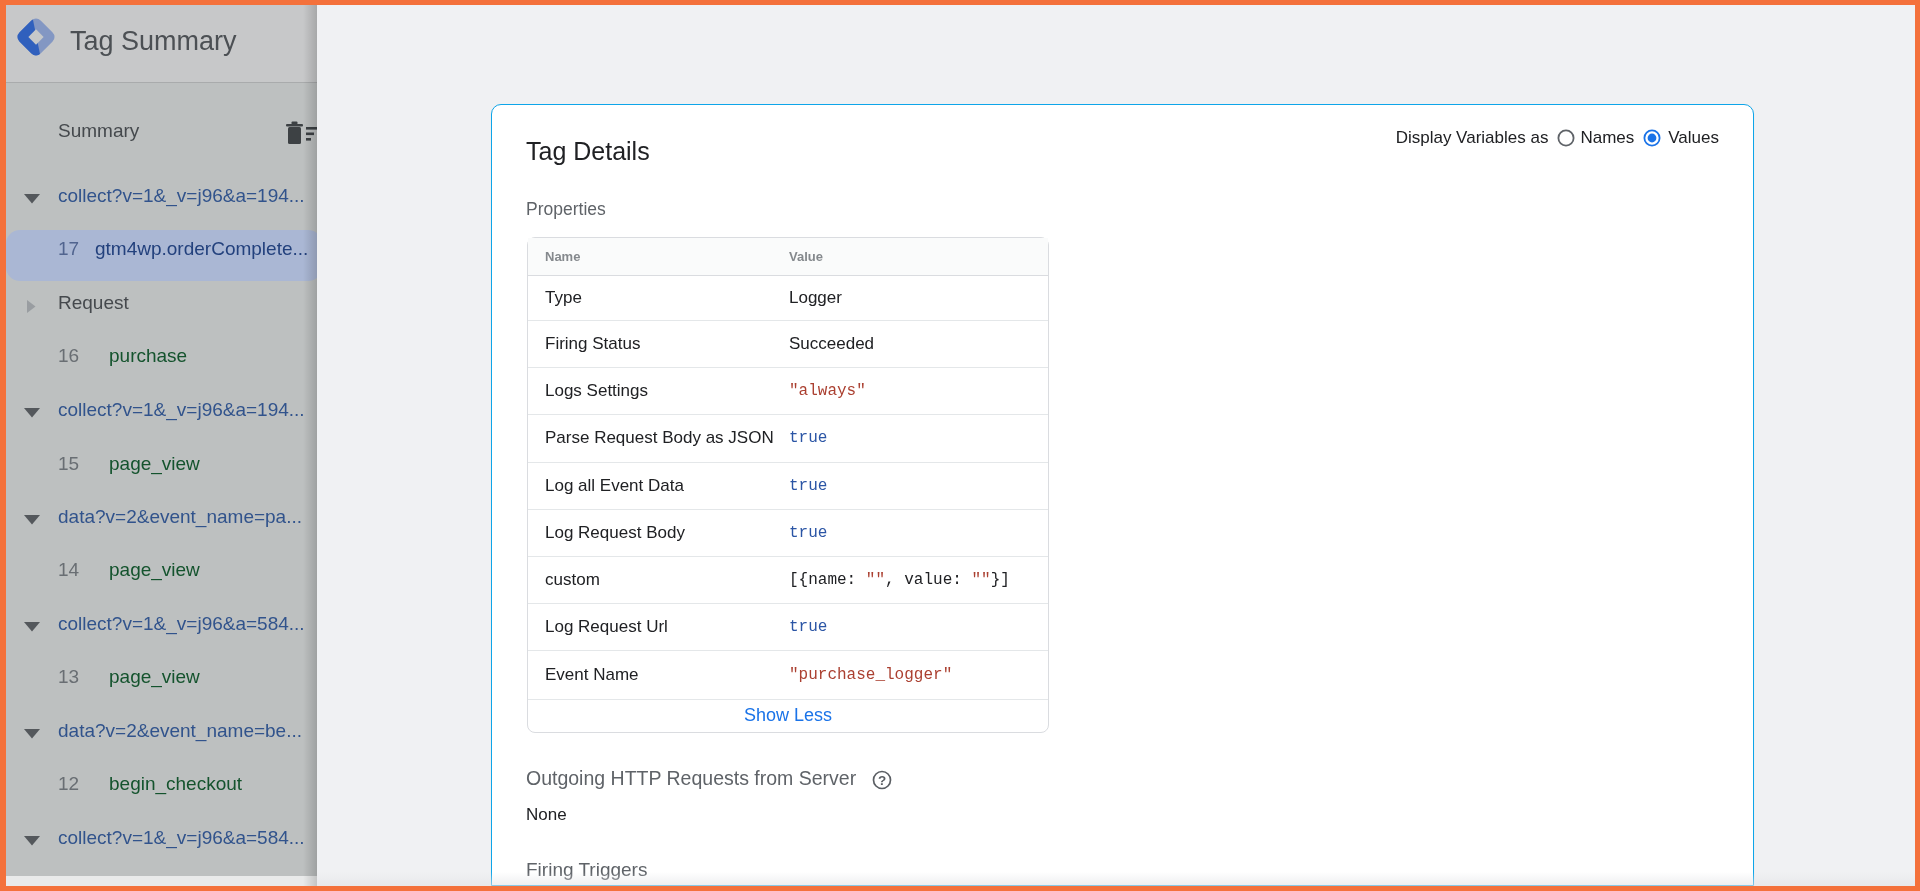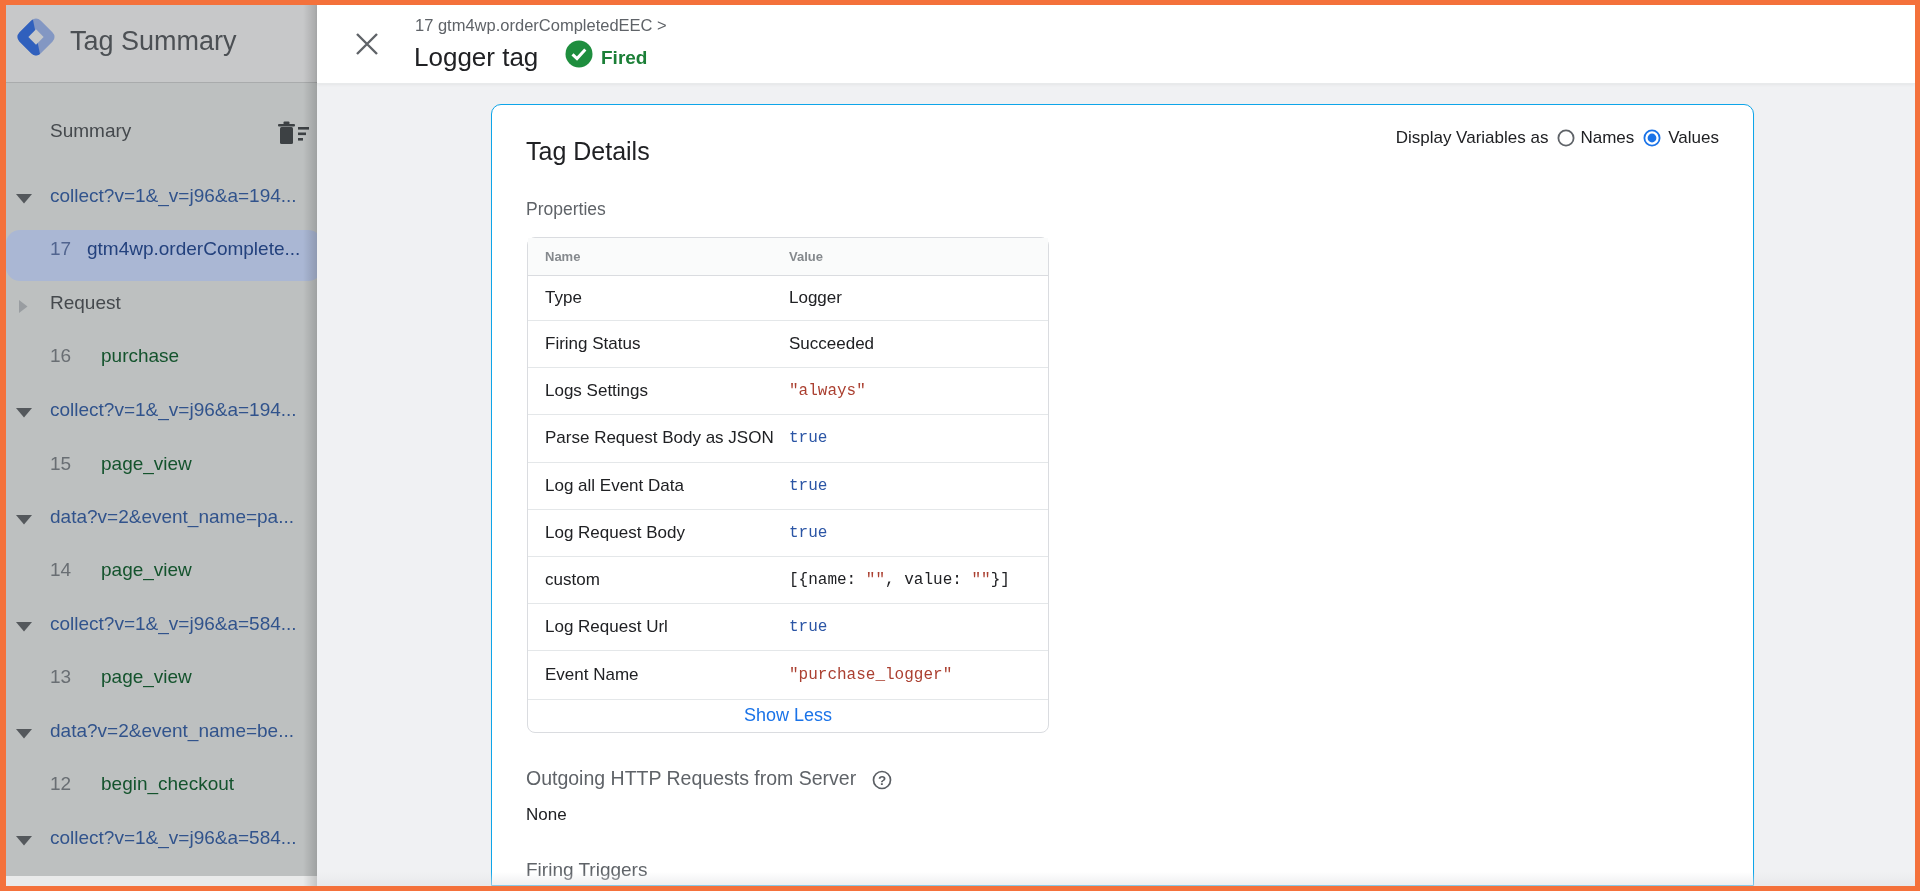--- a/index.html
+++ b/index.html
@@ -6,21 +6,21 @@
   html,body { width:1920px; height:891px; overflow:hidden; }
   body { font-family:"Liberation Sans", sans-serif; position:relative; background:#f0f1f3; }
   .abs { position:absolute; }
 
   
   #sidebar { left:6px; top:5px; width:311px; height:881px; background:#bdc0c0; overflow:hidden; }
   #sb-head { position:absolute; left:0; top:0; width:100%; height:78px; background:#c7c8c9; border-bottom:1px solid #a9abac; }
   #sb-shadow { position:absolute; right:0; top:0; bottom:0; width:14px;
       background:linear-gradient(to right, rgba(0,0,0,0), rgba(0,0,0,0.16)); }
   #sb-bottom { position:absolute; left:0; bottom:0; width:100%; height:10px; background:#e9eaea; }
-  .sb-row { position:absolute; left:0; width:100%; height:26px; line-height:26px; font-size:19px; white-space:nowrap; }
+  .sb-row { position:absolute; left:8px; width:100%; height:26px; line-height:26px; font-size:19px; white-space:nowrap; }
   .sb-num { position:absolute; left:44px; color:#696e73; }
   .sb-name { position:absolute; left:74px; color:#14532d;margin-left:21px; }
   .sb-url { position:absolute; left:44px; color:#31538c; }
   .sb-plain { position:absolute; left:44px; color:#45494d; }
   .tri { position:absolute; left:10px; top:11px; }
   .tri-r { position:absolute; left:13px; top:10px; }
   #pill { position:absolute; left:0px; top:225px; width:316px; height:51px; border-radius:14px; background:#aab7d4; }
   #pill-num { position:absolute; left:50px; color:#51648f; }
   #pill-name { position:absolute; left:75px; color:#23417d; }
 
@@ -181,32 +181,20 @@
         <polygon points="0,0 16,0 8,9.5" fill="#54585c"></polygon>
       </svg>
     <span class="sb-url">collect?v=1&amp;_v=j96&amp;a=584...</span>
   </div>
 
   <div id="sb-bottom"></div>
   <div id="sb-shadow"></div>
 </div>
 
 <div id="main" class="abs">
-  <div id="topbar">
-    <svg style="position:absolute;left:37px;top:26px" width="26" height="26" viewBox="0 0 26 26">
-      <path d="M3 3 L23 23 M23 3 L3 23" stroke="#5f6368" stroke-width="2.4" fill="none"></path>
-    </svg>
-    <div id="crumb">17 gtm4wp.orderCompletedEEC &gt;</div>
-    <div id="title">Logger tag</div>
-    <svg style="position:absolute;left:248px;top:35px" width="28" height="28" viewBox="0 0 28 28">
-      <circle cx="14" cy="14" r="13.5" fill="#1e8e3e"></circle>
-      <path d="M7.5 14.4 L12 18.6 L20.3 9.6" stroke="#fff" stroke-width="3" fill="none"></path>
-    </svg>
-    <div id="fired">Fired</div>
-  </div>
 
   <div id="card">
     <div id="tagdetails">Tag Details</div>
     <div id="dispvars">
       <span>Display Variables as</span>
       <svg style="margin-left:9px" width="18" height="18" viewBox="0 0 18 18">
         <circle cx="9" cy="9" r="7.6" fill="none" stroke="#5f6368" stroke-width="1.8"></circle>
       </svg>
       <span style="margin-left:5px">Names</span>
       <svg style="margin-left:9px" width="18" height="18" viewBox="0 0 18 18">

